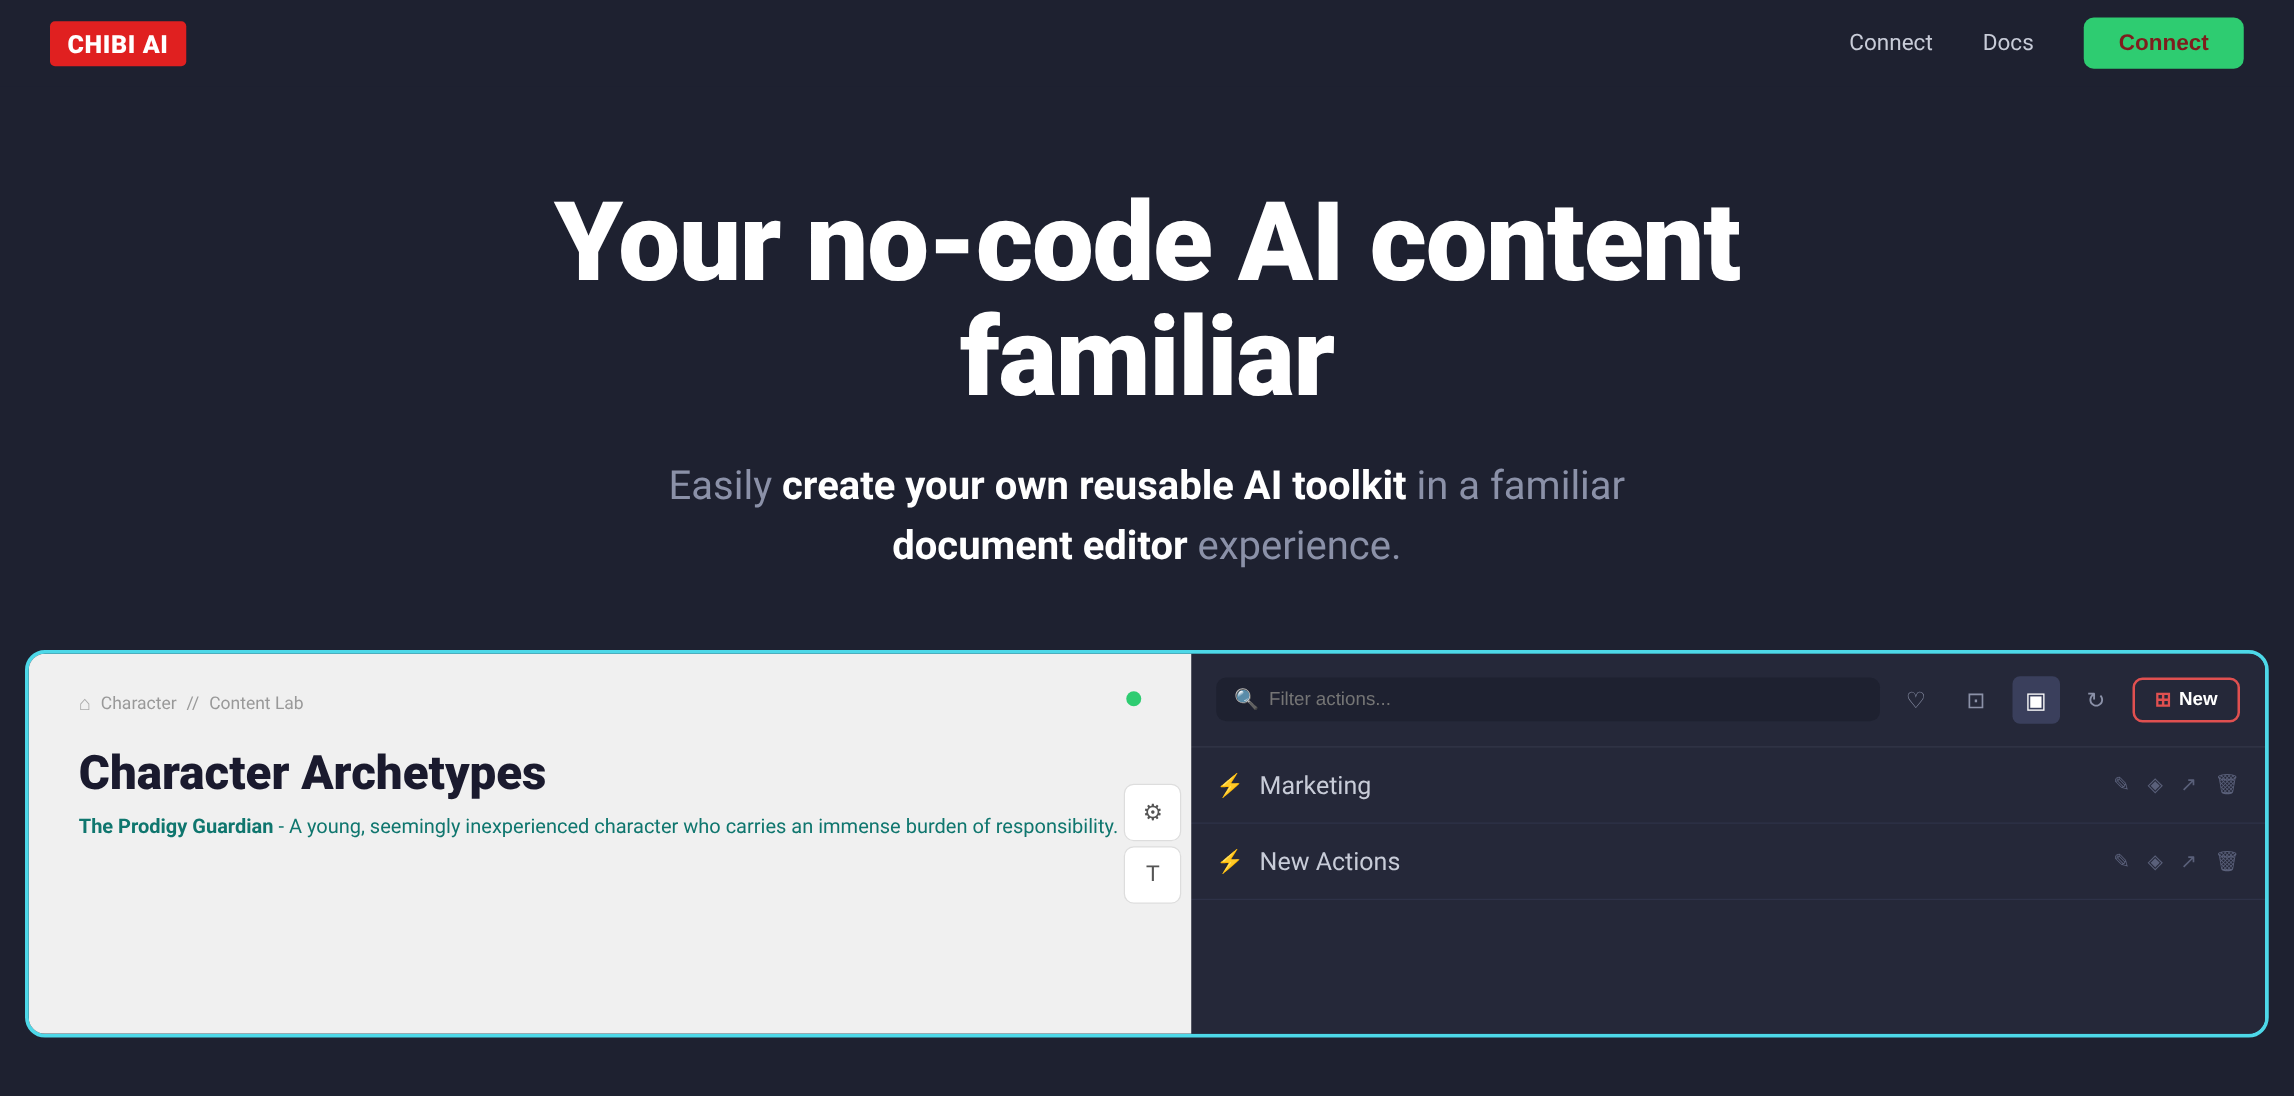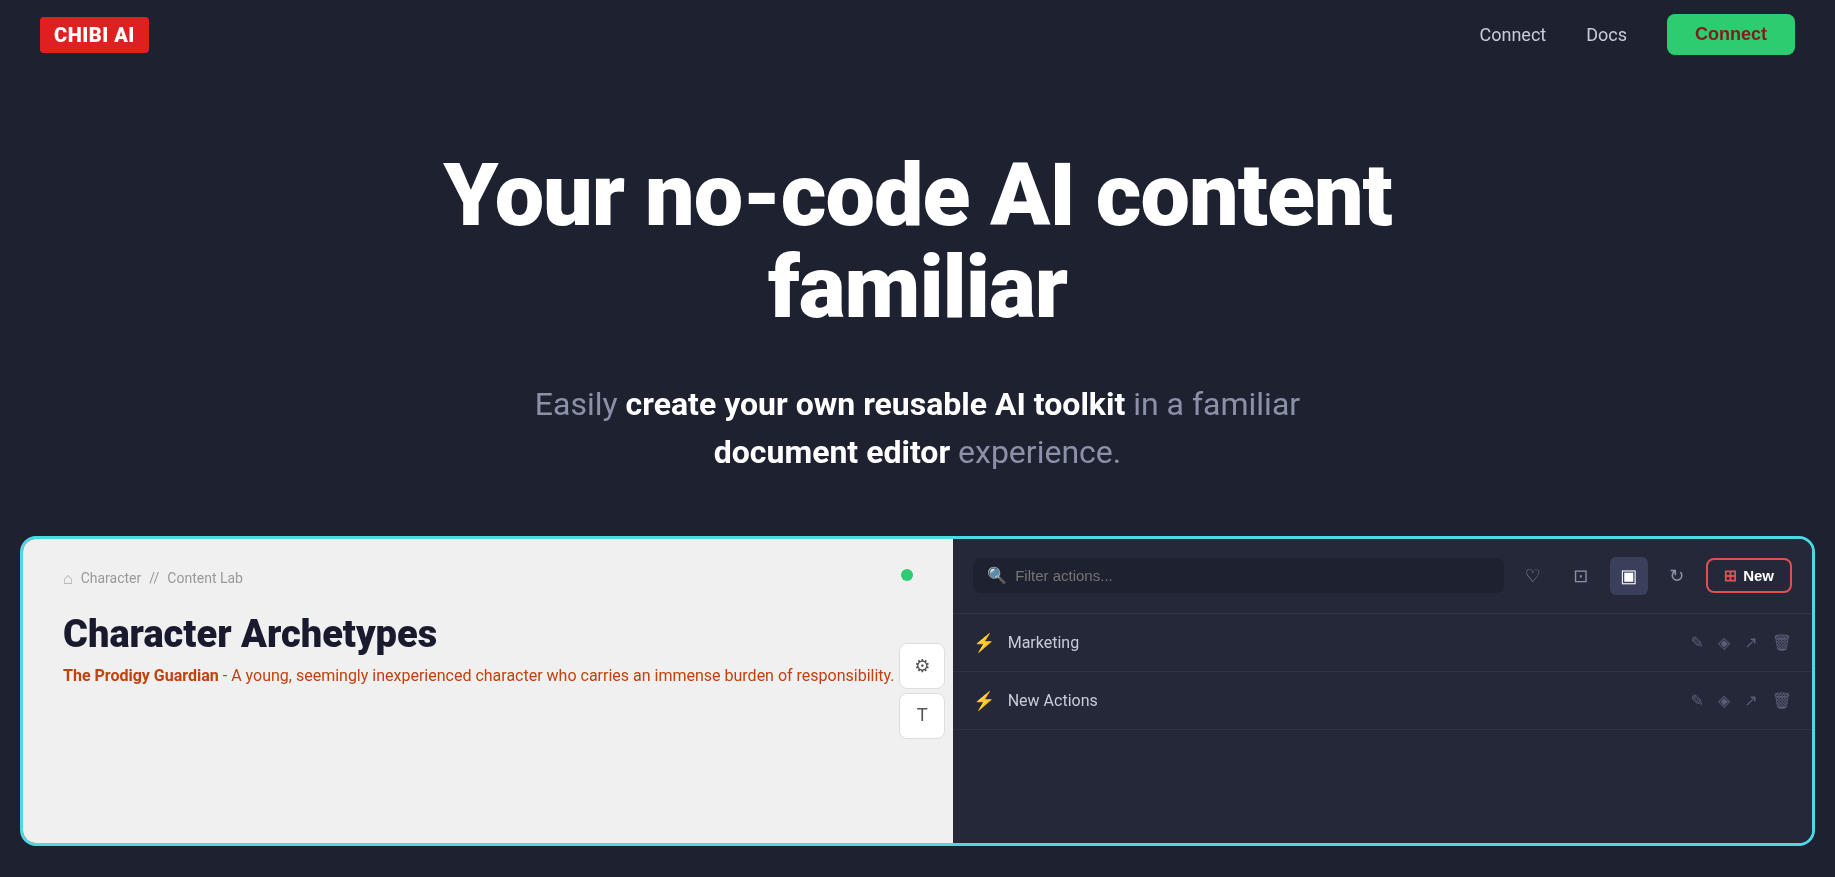--- a/index.html
+++ b/index.html
@@ -57,21 +57,21 @@
     .hero {
       text-align: center;
       padding: 80px 40px 60px;
     }
     .hero-title {
       font-size: 88px;
       font-weight: 900;
       line-height: 1.05;
       color: #ffffff;
       letter-spacing: -1px;
-      margin-bottom: 46px;
+      margin-bottom: 30px;
     }
     .hero-subtitle {
       font-size: 32px;
       color: #8b91a8;
       line-height: 1.5;
     }
     .hero-subtitle .bold-white {
       color: #ffffff;
       font-weight: 700;
     }
@@ -106,21 +106,21 @@
       color: #aaa;
     }
     .editor-title {
       font-size: 38px;
       font-weight: 900;
       color: #1a1a2e;
       margin-bottom: 7px;
     }
     .editor-body {
       font-size: 16px;
-      color: #c2410c;
+      color: #0f766e;
       line-height: 1.6;
     }
     .editor-body .bold {
       font-weight: 700;
     }
     .online-dot {
       position: absolute;
       top: 30px;
       right: 40px;
       width: 12px;
@@ -232,21 +232,21 @@
       padding: 18px 20px;
       border-bottom: 1px solid #2e3248;
       gap: 12px;
     }
     .action-lightning {
       color: #8b91a8;
       font-size: 18px;
     }
     .action-label {
       flex: 1;
-      font-size: 16px;
+      font-size: 20px;
       color: #c8ccd8;
     }
     .action-icons {
       display: flex;
       align-items: center;
       gap: 14px;
       color: #5a607a;
       font-size: 16px;
     }
     .action-icon {

